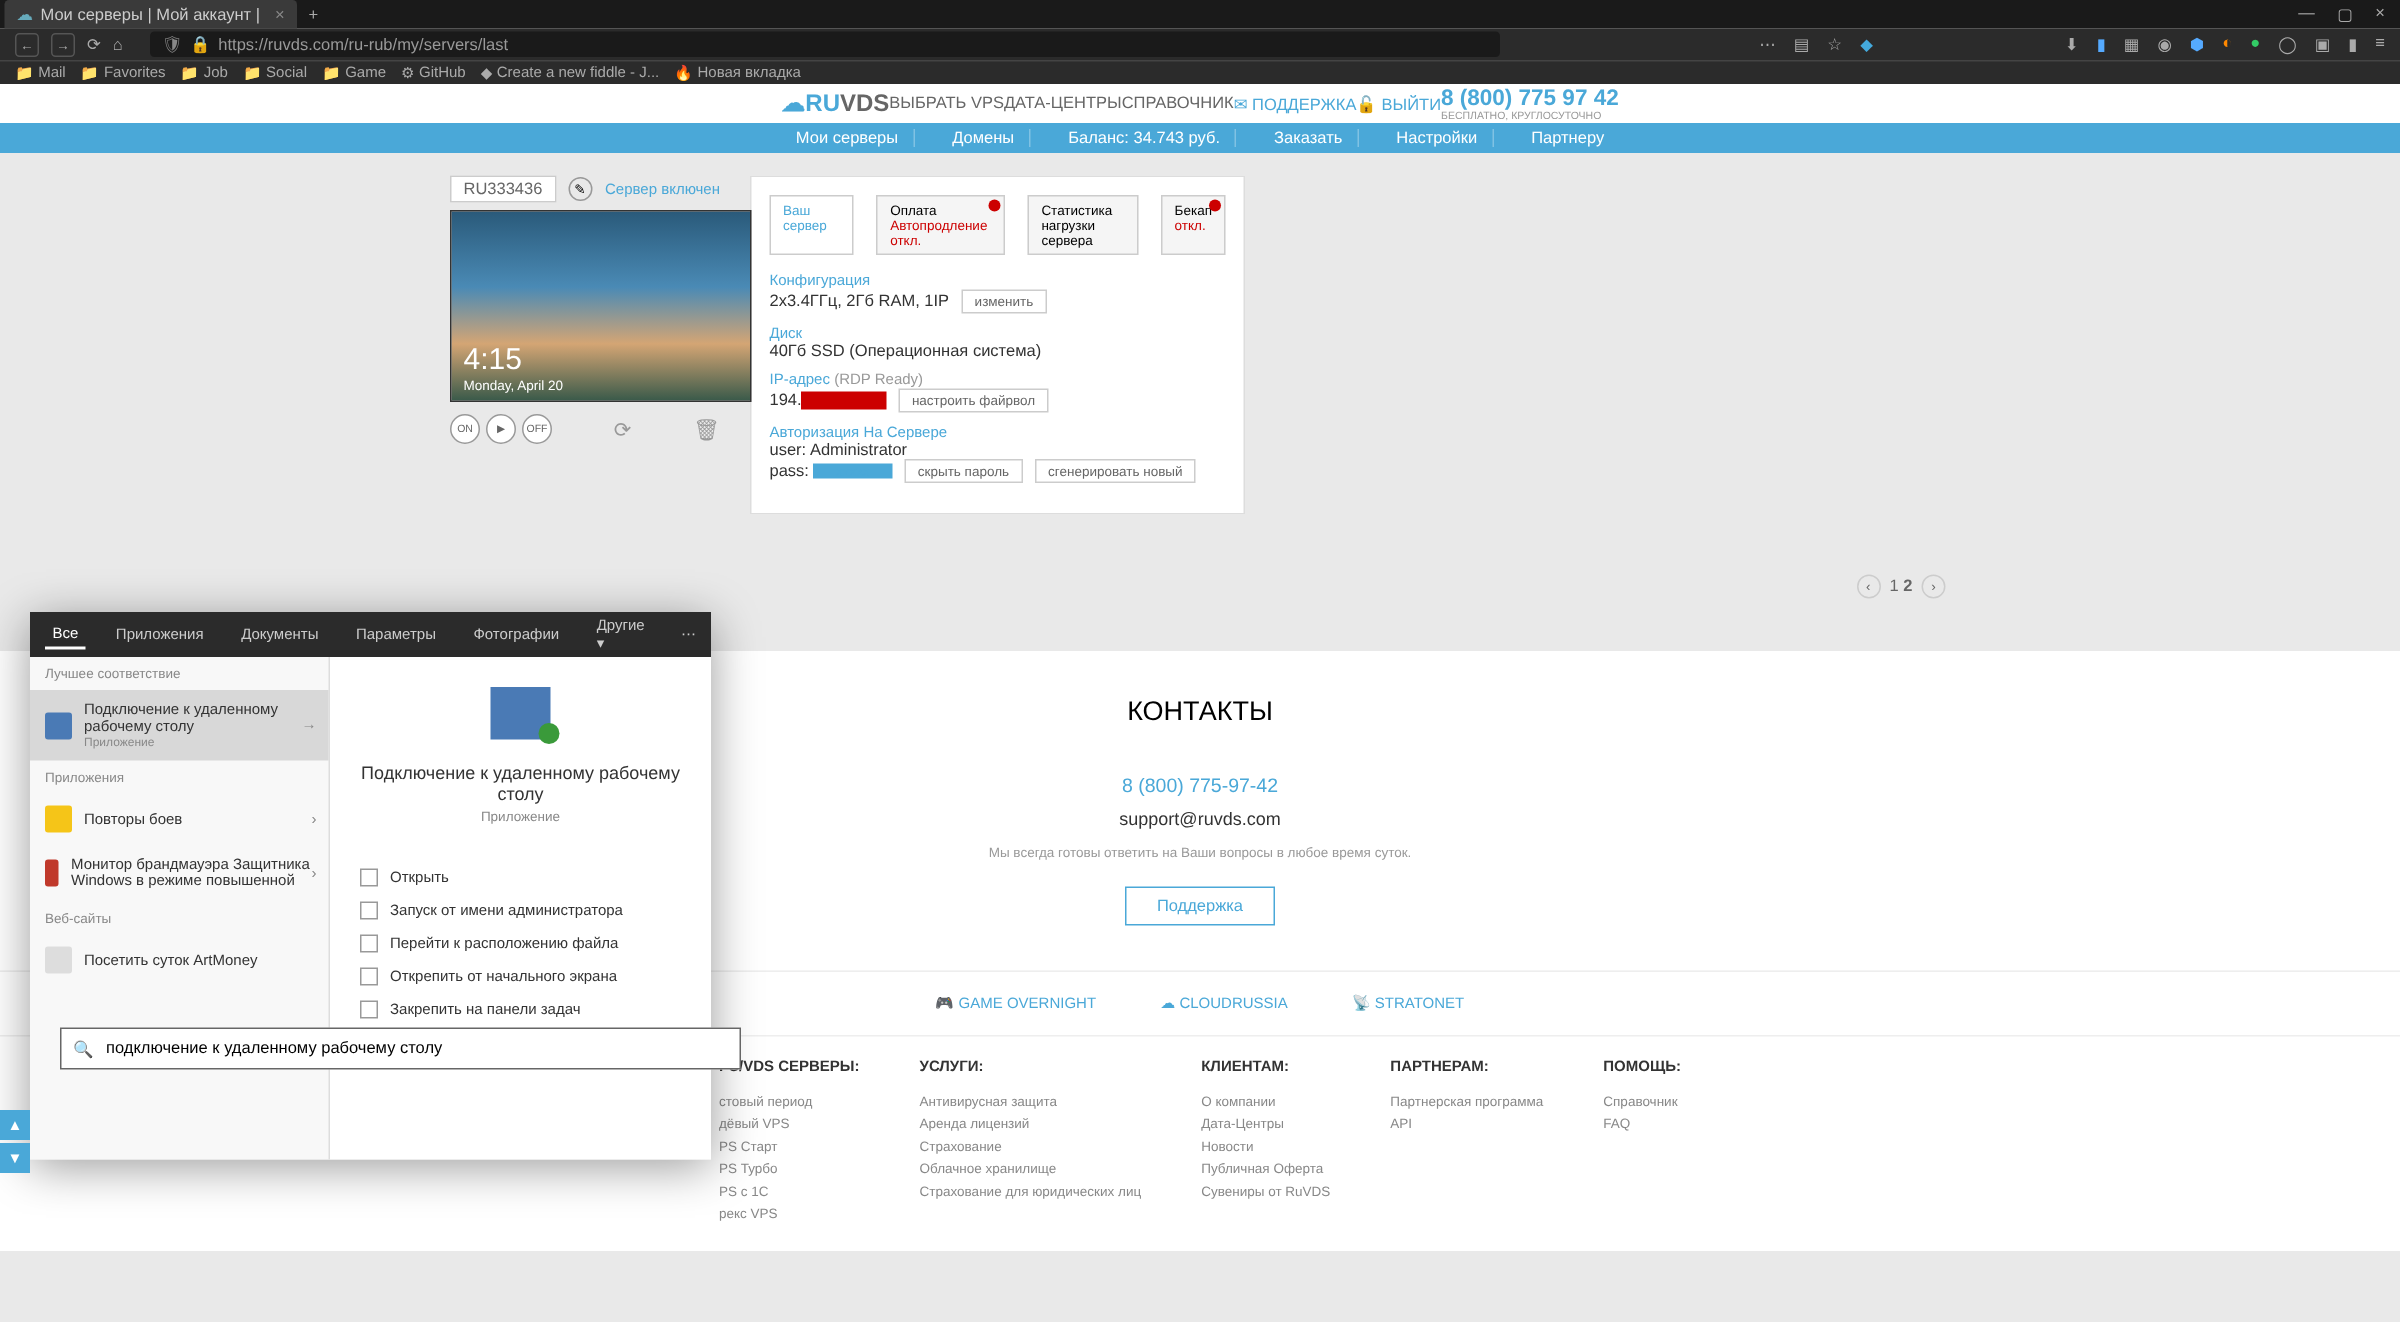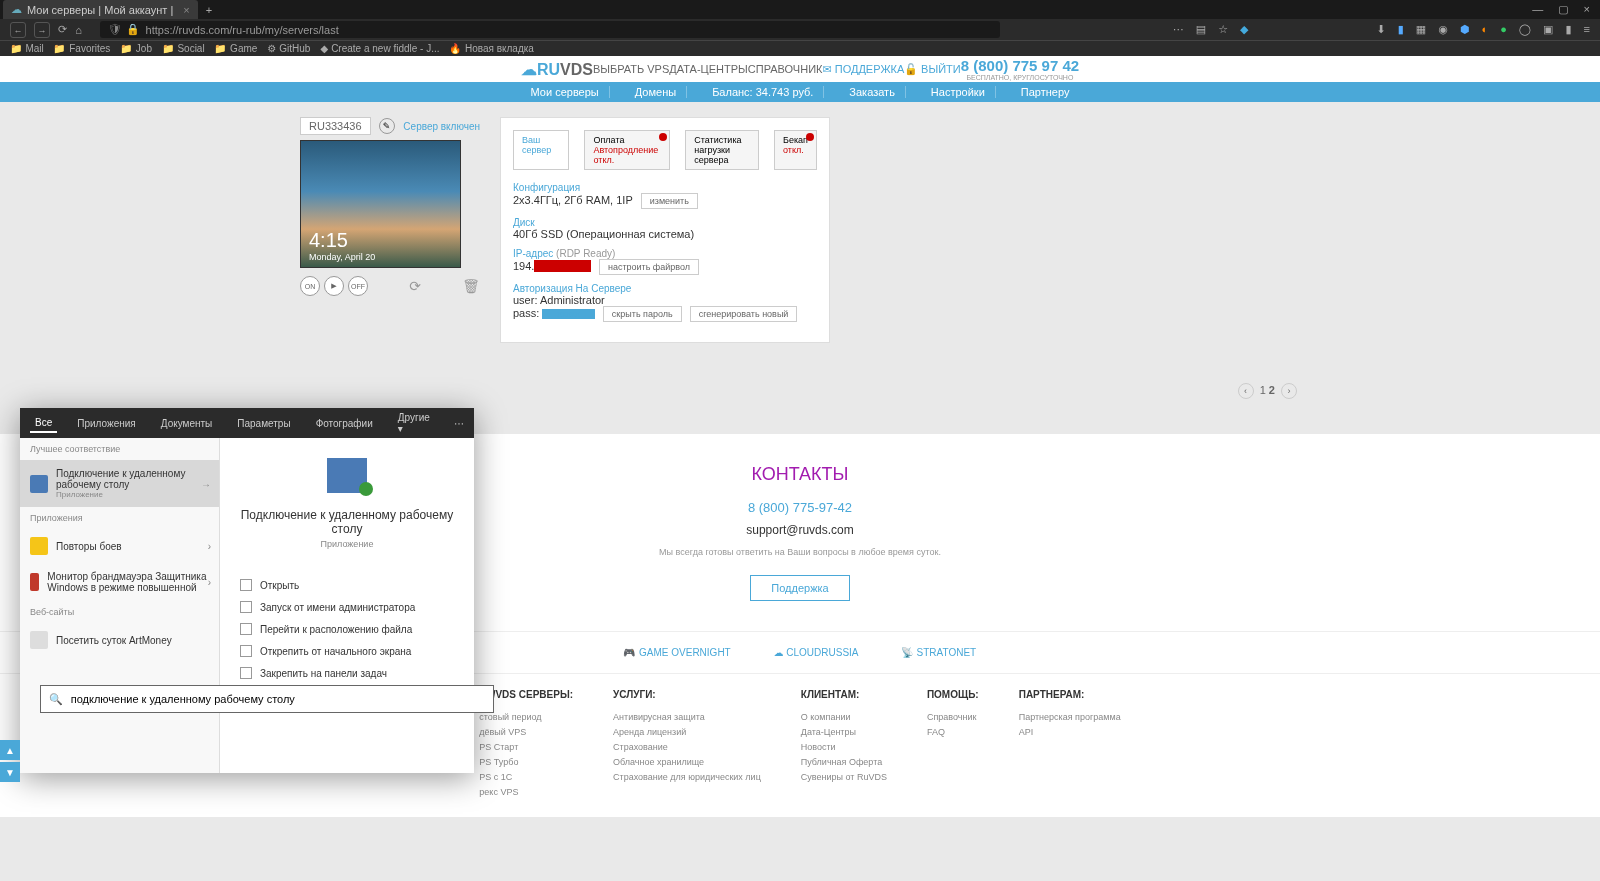--- a/index.html
+++ b/index.html
@@ -26,42 +26,42 @@
 .subheader{background:#4aa8d8;height:20px;display:flex;align-items:center;justify-content:center;gap:15px;font-size:11px;color:#fff}
 .sub-link{color:#fff;padding:0 10px;border-right:1px solid rgba(255,255,255,0.3)}
 .sub-link:last-child{border:none}
 .content{max-width:1000px;margin:0 auto;padding:15px 0;position:relative}
 .server-row{display:flex;gap:20px;align-items:flex-start}
 .server-card{width:180px}
 .server-id{display:flex;align-items:center;gap:8px;margin-bottom:5px}
 .id-badge{background:#fff;border:1px solid #ccc;padding:2px 8px;font-size:11px;color:#666}
 .edit-icon{width:16px;height:16px;border:1px solid #999;border-radius:50%;display:flex;align-items:center;justify-content:center;font-size:9px}
 .status{color:#4aa8d8;font-size:10px;margin-left:auto}
-.preview{width:161px;height:128px;background:linear-gradient(180deg,#2a5a7a 0%,#4a8ab5 40%,#d4a574 70%,#3a5a4a 100%);position:relative;border:1px solid #333}
+.preview{width:201px;height:128px;background:linear-gradient(180deg,#2a5a7a 0%,#4a8ab5 40%,#d4a574 70%,#3a5a4a 100%);position:relative;border:1px solid #333}
 .preview-time{position:absolute;bottom:15px;left:8px;color:#fff;font-size:20px;font-weight:300}
 .preview-date{position:absolute;bottom:5px;left:8px;color:#fff;font-size:9px}
 .controls{display:flex;gap:4px;margin-top:8px;align-items:center}
 .ctrl-btn{width:20px;height:20px;border:1px solid #999;border-radius:50%;display:flex;align-items:center;justify-content:center;font-size:7px;color:#666;background:#fff}
 .ctrl-icon{margin-left:auto;font-size:14px;color:#999}
 .info-panel{background:#fff;border:1px solid #ddd;padding:12px;width:330px;font-size:10px}
 .tabs{display:flex;gap:15px;margin-bottom:12px;font-size:9px}
 .ptab{border:1px solid #ccc;padding:4px 8px;background:#f5f5f5;position:relative}
 .ptab.active{color:#4aa8d8;background:#fff}
 .ptab .red{color:#c00}
 .badge-dot{position:absolute;top:2px;right:2px;width:8px;height:8px;background:#c00;border-radius:50%}
 .info-row{margin-bottom:8px}
 .info-label{color:#4aa8d8;font-size:10px}
 .info-val{color:#333;font-size:11px}
 .small-btn{border:1px solid #ccc;padding:2px 8px;font-size:9px;background:#fff;color:#666;margin-left:8px}
 .ip-mask{background:#c00;color:#c00;padding:0 20px}
 .pass-mask{background:#4aa8d8;color:#4aa8d8;padding:0 15px;font-size:9px}
 .pagination{text-align:right;margin-top:40px;font-size:11px;color:#666}
 .pg-btn{display:inline-block;width:16px;height:16px;border:1px solid #ccc;border-radius:50%;text-align:center;line-height:14px;font-size:9px;margin:0 3px}
 .contacts{background:#fff;padding:30px 0;text-align:center;margin-top:20px}
-.contacts h2{font-size:18px;color:#a21caf;font-weight:normal;margin-bottom:15px}
+.contacts h2{font-size:18px;color:#000000;font-weight:normal;margin-bottom:31px}
 .contact-phone{color:#4aa8d8;font-size:13px;margin-bottom:8px}
 .contact-email{color:#333;font-size:12px;margin-bottom:10px}
 .contact-note{color:#999;font-size:9px;margin-bottom:18px}
 .support-btn{border:1px solid #4aa8d8;color:#4aa8d8;padding:6px 20px;background:#fff;font-size:11px}
 .partners{background:#fff;padding:15px 0;text-align:center;font-size:10px;color:#4aa8d8;border-top:1px solid #eee}
 .partner-link{margin:0 20px}
 .footer{background:#fff;padding:15px 0;display:flex;justify-content:center;gap:40px;font-size:10px;border-top:1px solid #eee}
 .fcol h4{color:#333;font-size:10px;margin-bottom:12px;font-weight:bold}
 .fcol div{color:#888;margin-bottom:5px;font-size:9px}
 
@@ -155,21 +155,21 @@
 </div>
 
 <div class="page">
   <div class="site-header">
     <span class="logo"><span style="color:#4aa8d8">☁</span><span>RU</span><span class="logo-vds">VDS</span></span>
     <span class="hdr-link">ВЫБРАТЬ VPS</span>
     <span class="hdr-link">ДАТА-ЦЕНТРЫ</span>
     <span class="hdr-link">СПРАВОЧНИК</span>
     <span class="hdr-link blue">✉ <span>ПОДДЕРЖКА</span></span>
     <span class="hdr-link blue">🔓 <span>ВЫЙТИ</span></span>
-    <span style="text-align:center">
+    <span style="text-align:left">
       <div class="phone">8 (800) 775 97 42</div>
       <div class="phone-sub">БЕСПЛАТНО, КРУГЛОСУТОЧНО</div>
     </span>
   </div>
 
   <div class="subheader">
     <span class="sub-link">Мои серверы</span>
     <span class="sub-link">Домены</span>
     <span class="sub-link">Баланс: 34.743 руб.</span>
     <span class="sub-link">Заказать</span>
@@ -267,28 +267,28 @@
       </div>
     <div class="fcol">
         <h4>КЛИЕНТАМ:</h4>
       <div>О компании</div>
         <div>Дата-Центры</div>
         <div>Новости</div>
         <div>Публичная Оферта</div>
         <div>Сувениры от RuVDS</div>
       </div>
     <div class="fcol">
+        <h4>ПАРТНЕРАМ:</h4>
+      <div>Партнерская программа</div>
+        <div>API</div>
+      </div>
+    <div class="fcol">
         <h4>ПОМОЩЬ:</h4>
       <div>Справочник</div>
         <div>FAQ</div>
-      </div>
-    <div class="fcol">
-        <h4>ПАРТНЕРАМ:</h4>
-      <div>Партнерская программа</div>
-        <div>API</div>
       </div>
   </div>
 </div>
 
 <div class="win-search">
   <div class="ws-tabs">
     <span class="ws-tab active">Все</span>
     <span class="ws-tab">Приложения</span>
     <span class="ws-tab">Документы</span>
     <span class="ws-tab">Параметры</span>

